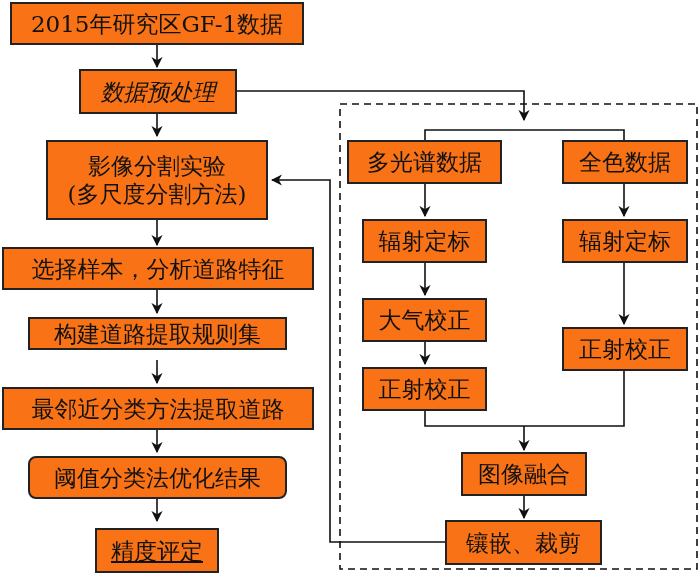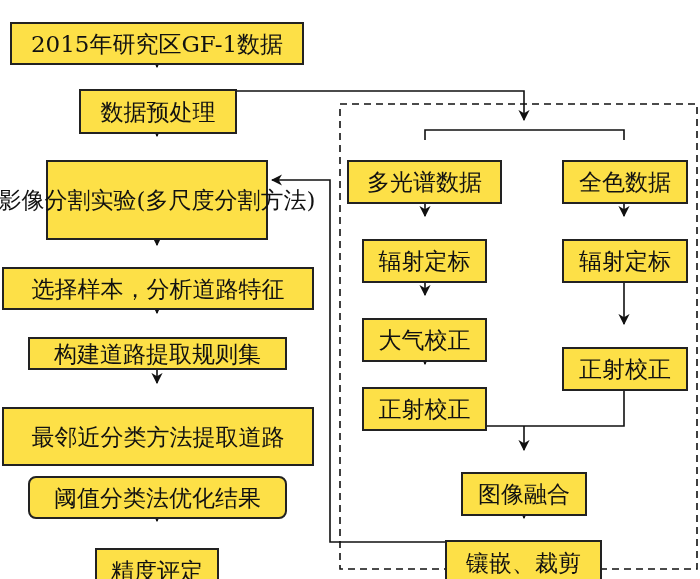--- a/index.html
+++ b/index.html
@@ -1,21 +1,21 @@
 <!DOCTYPE html>
 <html><head>
 <meta charset="utf-8">
 <style>
   html, body { margin:0; padding:0; background:#ffffff; }
   body { width:700px; height:579px; position:relative; overflow:hidden;
          font-family: "DejaVu Serif", "Liberation Serif", serif; color:#111; }
   svg.wires { position:absolute; left:0; top:0; width:700px; height:579px; }
-  .box { position:absolute; border:2px solid #222; background:#fde047; box-sizing:border-box;
+  .box { position:absolute; border:2px solid #222; background:#f97316; box-sizing:border-box;
          display:flex; align-items:center; justify-content:center; text-align:center;
-         font-size:23px; line-height:28px; white-space:nowrap;margin-top:20px; }
+         font-size:23px; line-height:28px; white-space:nowrap; }
 </style>
 </head>
 <body>
 
 <svg class="wires" viewBox="0 0 700 579">
   <defs>
     <marker id="ah" viewBox="0 0 10 10" refX="9" refY="5" markerWidth="7" markerHeight="7" orient="auto-start-reverse">
       <path d="M0,0 L10,5 L0,10 L3,5 z" fill="#111"></path>
     </marker>
   </defs>
@@ -46,34 +46,34 @@
     <line x1="524" y1="426" x2="524" y2="450" marker-end="url(#ah)"></line>
     <line x1="524" y1="496" x2="524" y2="518" marker-end="url(#ah)"></line>
 
     <polyline points="445,542 330,542 330,180 272,180" marker-end="url(#ah)"></polyline>
   </g>
 </svg>
 
 <div class="box" style="left:10px;top:2px;width:294px;height:43px;">
   <span>2015年研究区GF-1数据</span>
   </div>
-<div class="box" style="left:79px;top:69px;width:158px;height:45px;">
+<div class="box" style="left:79px;top:69px;width:158px;height:45px;font-style:italic;">
   <span>数据预处理</span>
   </div>
-<div class="box" style="left:46px;top:140px;width:222px;height:80px;flex-direction:row;">
+<div class="box" style="left:46px;top:140px;width:222px;height:80px;flex-direction:column;">
   <span>影像分割实验</span>
   <span>(多尺度分割方法)</span>
   </div>
 <div class="box" style="left:2px;top:247px;width:312px;height:43px;justify-content:center;">
   <span>选择样本，分析道路特征</span>
   </div>
 <div class="box" style="left:28px;top:317px;width:259px;height:33px;">
   <span>构建道路提取规则集</span>
   </div>
-<div class="box" style="left:2px;top:387px;width:312px;height:59px;">
+<div class="box" style="left:2px;top:387px;width:312px;height:43px;">
   <span>最邻近分类方法提取道路</span>
   </div>
 <div class="box" style="left:28px;top:456px;width:259px;height:43px;border-radius:8px;">
   <span>阈值分类法优化结果</span>
   </div>
 <div class="box" style="left:95px;top:528px;width:124px;height:45px;text-decoration:underline;">
   <span>精度评定</span>
   </div>
 
 <div class="box" style="left:347px;top:140px;width:155px;height:44px;">

